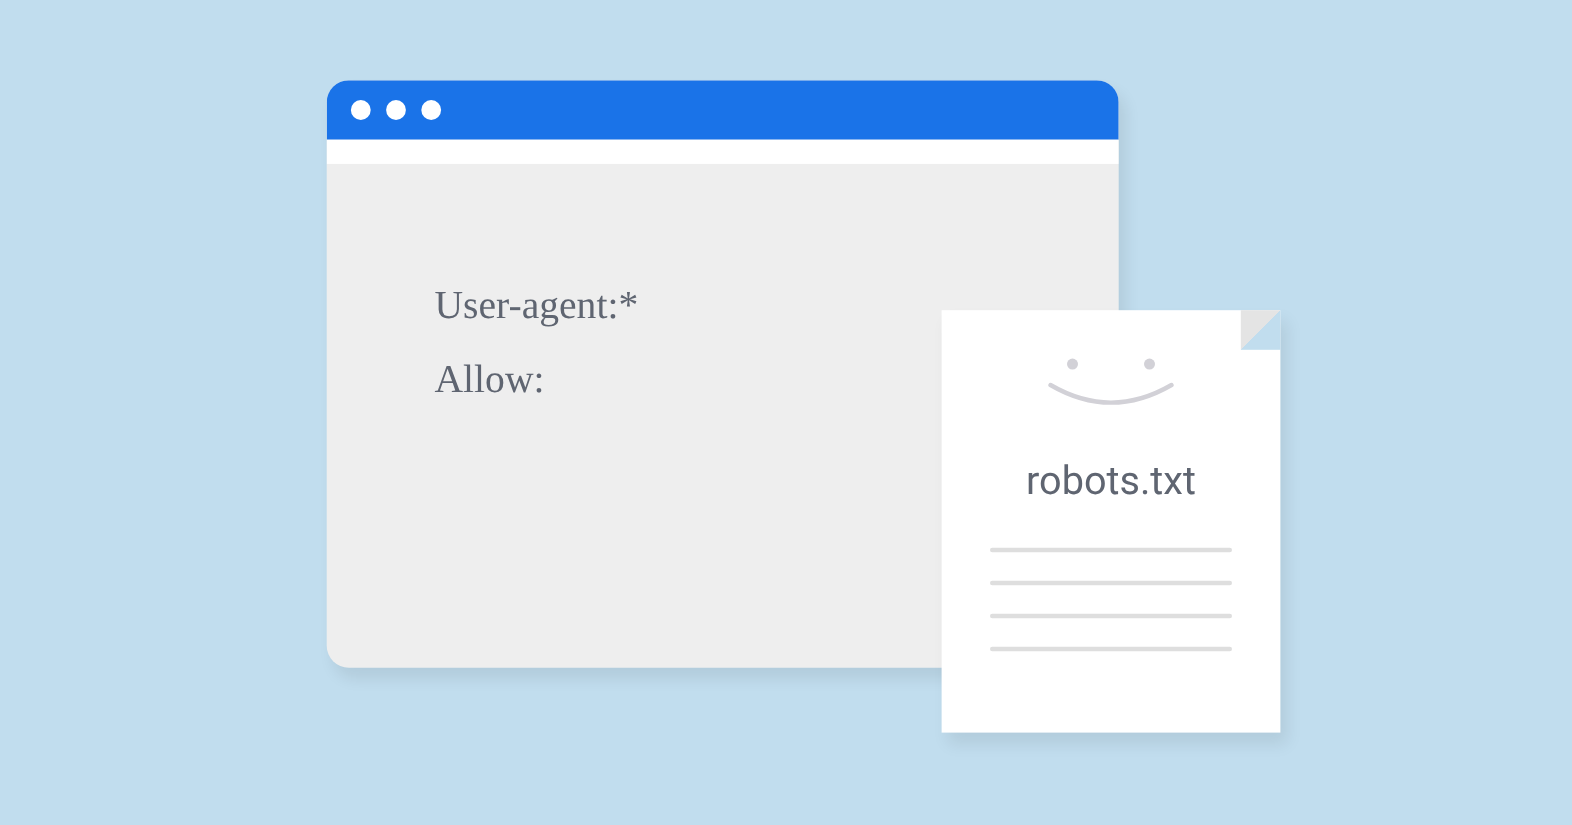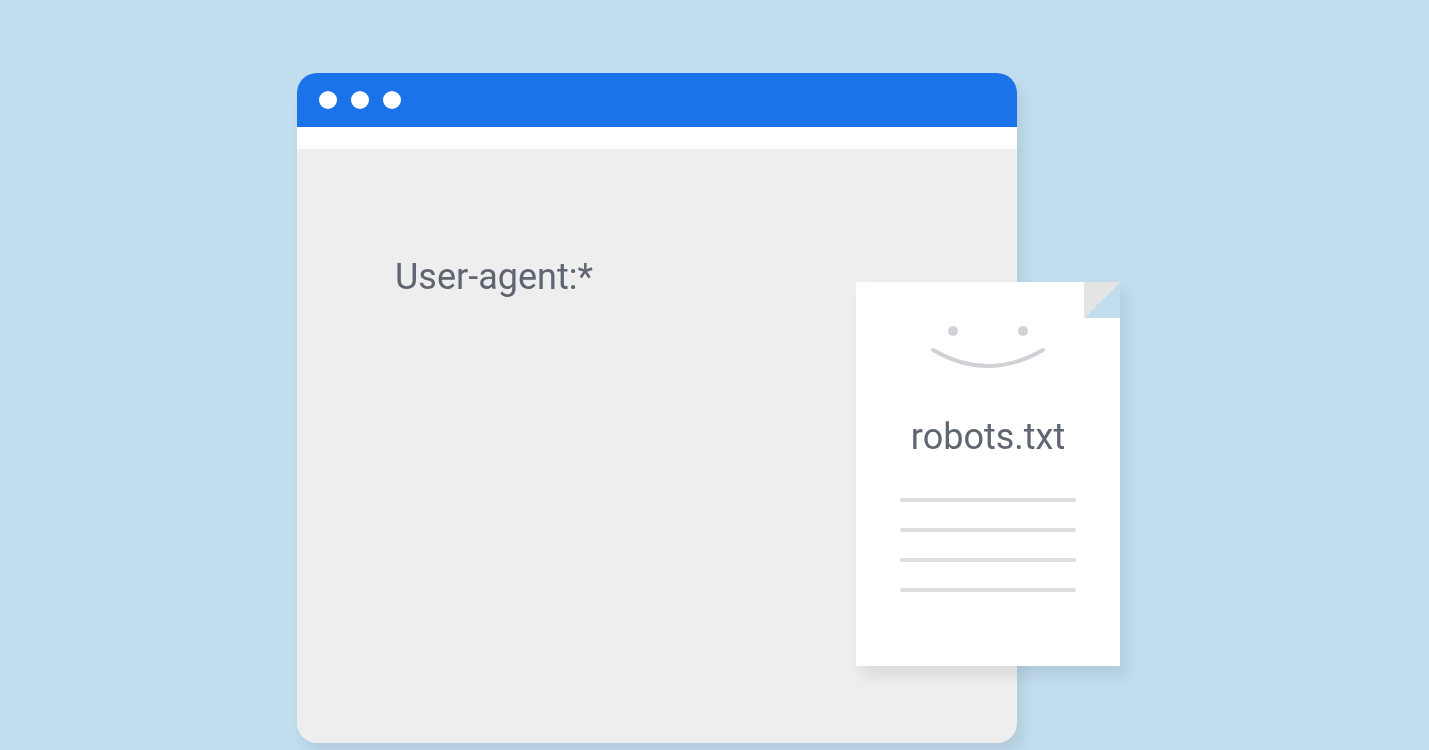--- a/index.html
+++ b/index.html
@@ -9,25 +9,26 @@
     background: #c1ddee;
     font-family: -apple-system, BlinkMacSystemFont, "Segoe UI", Roboto, Helvetica, Arial, sans-serif;
     position: relative;
     overflow: hidden;
   }
   .browser-window {
     position: absolute;
     left: 297px;
     top: 73px;
     width: 720px;
-    height: 670px;
+    height: 534px;
     border-radius: 20px;
     background: #eeeeee;
     box-shadow: 6px 10px 14px rgba(0,0,0,0.08);
     overflow: hidden;
+    font-family: Liberation Serif, serif;
   }
   .titlebar {
     height: 54px;
     background: #1a73e8;
     display: flex;
     align-items: center;
     padding-left: 22px;
     gap: 14px;
   }
   .dot {
@@ -46,21 +47,21 @@
   .line {
     font-size: 36px;
     color: #5f6571;
     line-height: 1.85;
     font-weight: 400;
   }
   .doc {
     position: absolute;
     left: 856px;
     top: 282px;
-    width: 264px;
+    width: 308px;
     height: 384px;
     background: #ffffff;
     box-shadow: 6px 10px 14px rgba(0,0,0,0.08);
   }
   .doc-fold {
     position: absolute;
     top: 0;
     right: 0;
     width: 36px;
     height: 36px;
@@ -104,20 +105,21 @@
 
 <div class="browser-window">
   <div class="titlebar">
     <div class="dot"></div>
     <div class="dot"></div>
     <div class="dot"></div>
   </div>
   <div class="toolbar"></div>
   <div class="content">
     <div class="line">User-agent:*</div>
+    <div class="line">Allow:</div>
   </div>
 </div>
 
 <div class="doc">
   <div class="doc-fold"></div>
   <div class="face">
     <svg width="150" height="60" viewBox="0 0 150 60">
       <circle cx="40" cy="15" r="5" fill="#d2d1d7"></circle>
       <circle cx="110" cy="15" r="5" fill="#d2d1d7"></circle>
       <path d="M 20 34 Q 75 66 130 34" stroke="#d2d1d7" stroke-width="4" fill="none" stroke-linecap="round"></path>

